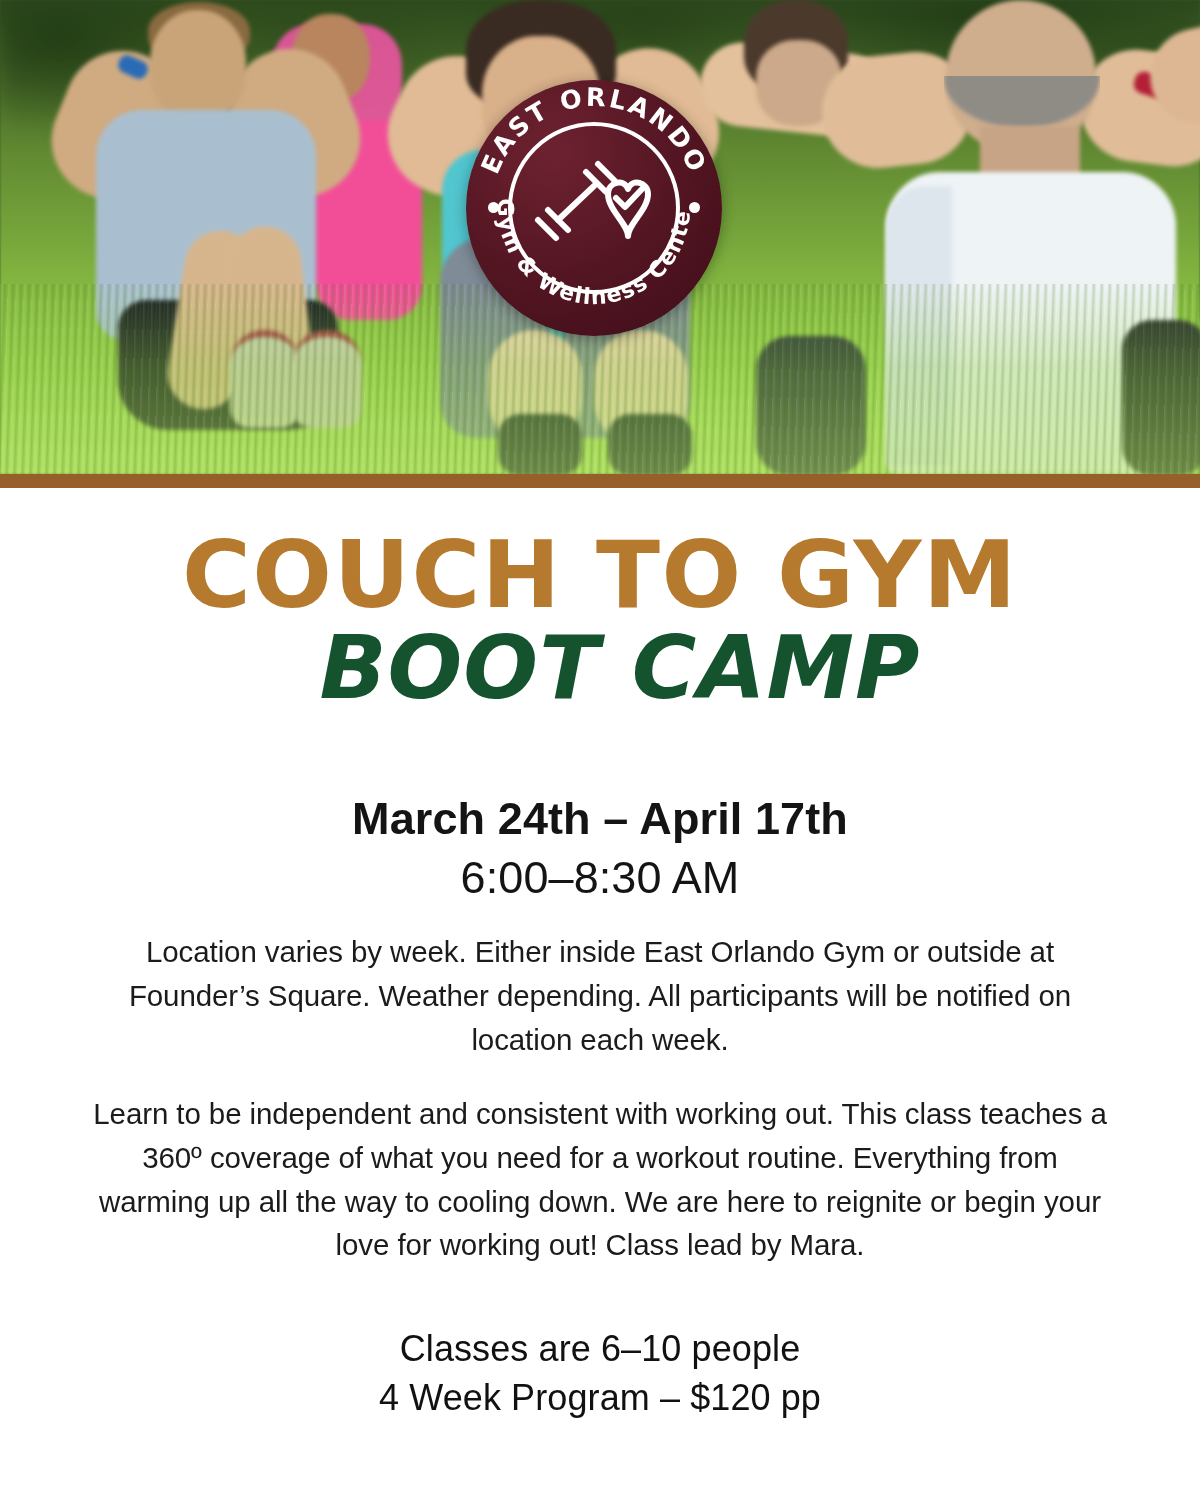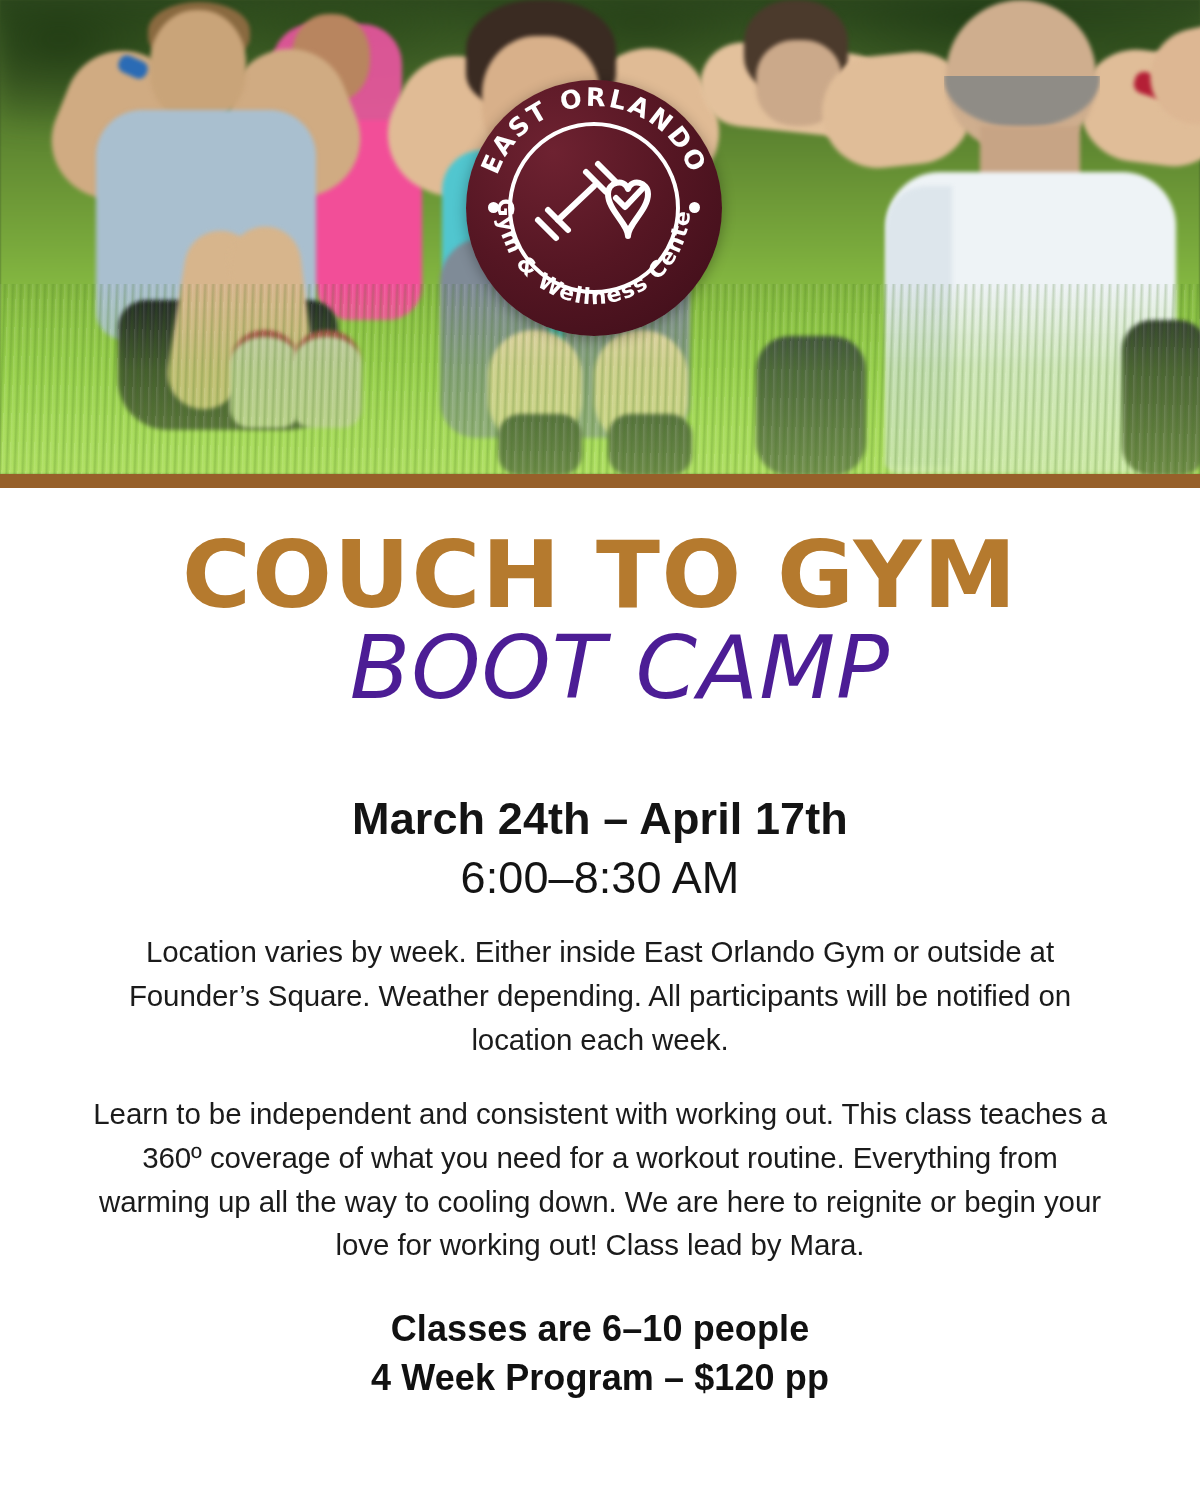--- a/index.html
+++ b/index.html
@@ -192,26 +192,26 @@
     font-weight:700;
     font-size:92px;
     line-height:.96;
     letter-spacing:1.5px;
     color:#b57a2e;
     transform:scaleX(1.02);
   }
   .title-sub {
     margin-top:4px;
     font-family:"DejaVu Sans", sans-serif;
-    font-weight:400;
+    font-weight:700;
     font-style:italic;
     font-size:88px;
     line-height:1;
     letter-spacing:1px;
-    color:#4c1d95;
+    color:#14532d;
     padding-left:40px;
   }
 
   .sched { margin-top:78px; color:#141414; }
   .sched-dates {
     font-weight:700;
     font-size:45px;
     line-height:1.28;
     letter-spacing:.1px;
   }
@@ -228,23 +228,23 @@
     margin:0 auto;
     color:#1b1b1b;
     font-size:29.5px;
     line-height:1.49;
     letter-spacing:-.1px;
   }
   .para-location { margin-top:22px; }
   .para-about    { margin-top:30px; }
 
   .footer {
-    margin-top:38px;
+    margin-top:58px;
     color:#111111;
-    font-weight:700;
+    font-weight:400;
     font-size:36px;
     line-height:1.35;
     letter-spacing:.1px;
   }
 </style>
 </head>
 <body>
 
 <div class="flyer">
 

